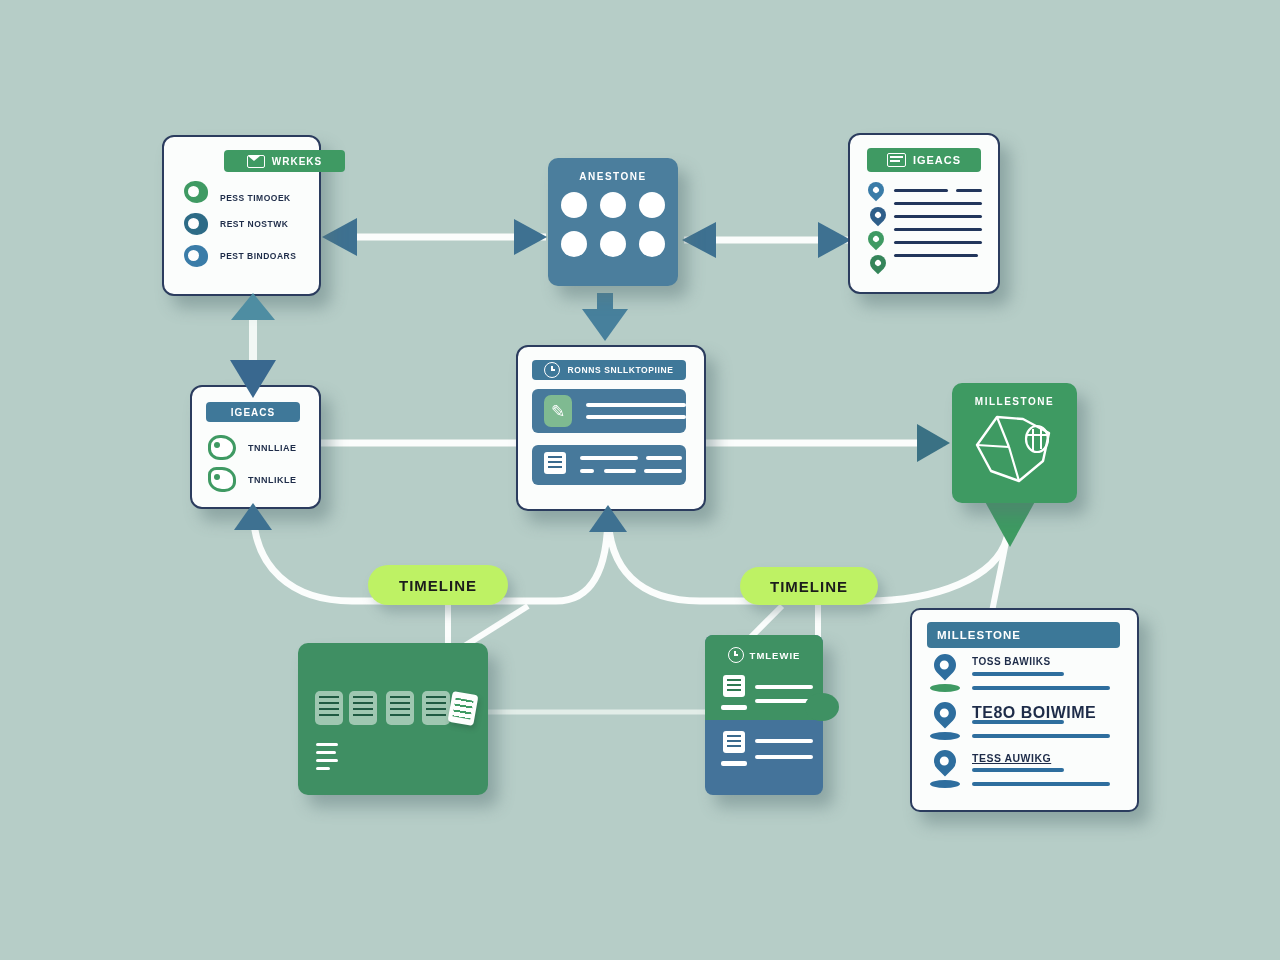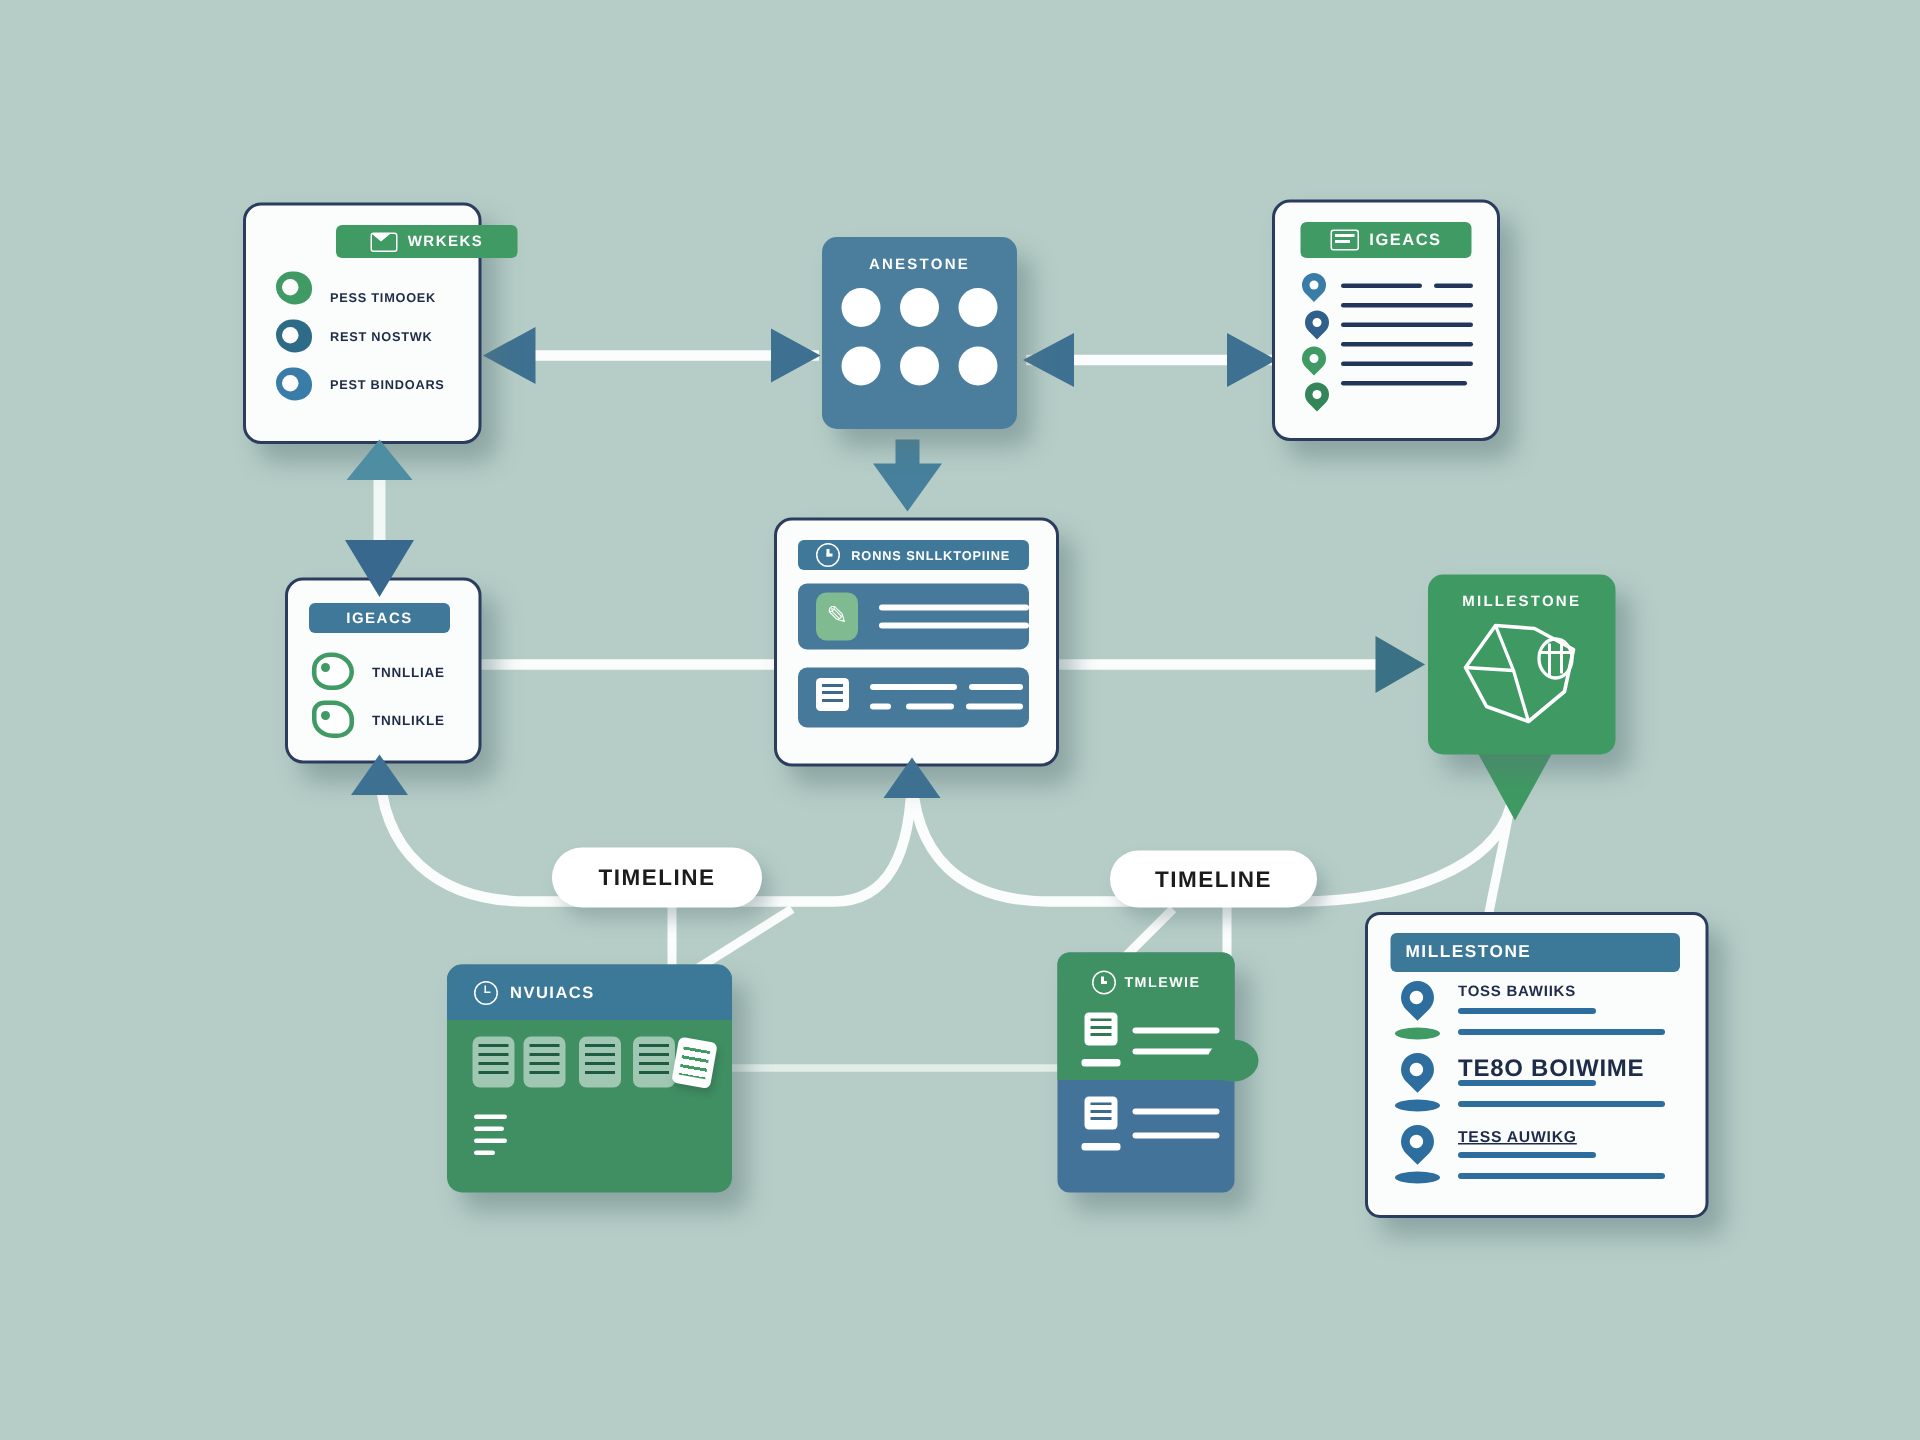--- a/index.html
+++ b/index.html
@@ -40,21 +40,21 @@
   .ic-card::after{content:"";position:absolute;left:2px;right:5px;top:6px;height:1.6px;background:#fff;}
   .ic-clock{display:inline-block;width:14px;height:14px;border:1.8px solid #fff;border-radius:50%;position:relative;flex:0 0 auto;}
   .ic-clock::before{content:"";position:absolute;left:5.5px;top:2.5px;width:1.8px;height:5px;background:#fff;}
   .ic-clock::after{content:"";position:absolute;left:5.5px;top:6px;width:4px;height:1.8px;background:#fff;}
   .nline{position:absolute;height:3px;background:#22365c;border-radius:2px;}
   .bar{position:absolute;height:3.5px;background:#fff;border-radius:2px;}
   .bline{position:absolute;height:3.5px;background:#2e6e9e;border-radius:2px;}
   .dots{display:grid;grid-template-columns:repeat(3,26px);gap:13px 13px;justify-content:center;margin-top:10px;}
   .dot{width:26px;height:26px;background:#fff;border-radius:50%;}
   .pill{
-    position:absolute;background:#ffffff;border-radius:22px;display:flex;align-items:center;justify-content:center;
+    position:absolute;background:#bef264;border-radius:22px;display:flex;align-items:center;justify-content:center;
     font-weight:bold;color:#1c1c1c;letter-spacing:1px;font-size:15px;
     box-shadow:6px 8px 12px rgba(92,118,120,.35);
   }
   .cal{display:inline-block;width:22px;height:22px;background:#fff;border-radius:3px;position:relative;}
   .cal::before{content:"";position:absolute;inset:4px;background:repeating-linear-gradient(to bottom,currentColor 0 2px,transparent 2px 5px);}
   .cal-bar{width:26px;height:5px;background:#fff;border-radius:2px;margin-top:4px;}
   .mini-cal{position:absolute;width:28px;height:34px;background:rgba(255,255,255,.5);border-radius:5px;color:#1f5a42;}
   .mini-cal::before{content:"";position:absolute;inset:5px 4px;background:repeating-linear-gradient(to bottom,currentColor 0 2px,transparent 2px 6px);}
   .note{position:absolute;width:26px;height:31px;background:#fdfefd;border-radius:4px;transform:rotate(10deg);color:#3f9a63;box-shadow:2px 3px 5px rgba(40,70,60,.3);}
   .note::before{content:"";position:absolute;inset:6px 4px;background:repeating-linear-gradient(to bottom,currentColor 0 2px,transparent 2px 6px);}
@@ -201,24 +201,20 @@
   </div>
 
   <div class="pill" style="left:368px;top:565px;width:140px;height:40px;">
     <span>TIMELINE</span>
   </div>
   <div class="pill" style="left:740px;top:567px;width:138px;height:38px;">
     <span>TIMELINE</span>
   </div>
 
   <div class="box" style="left:298px;top:643px;width:190px;height:152px;background:#3f8f63;border-radius:10px;text-align:left;">
-    <div style="position:absolute;left:0;top:0;right:0;height:37px;background:#3c7898;border-radius:10px 10px 0 0;display:flex;align-items:center;gap:8px;padding-left:18px;font-weight:bold;font-size:11px;letter-spacing:1px;">
-      <span class="ic-clock"></span>
-      <span>NVUIACS</span>
-    </div>
     <div class="mini-cal" style="left:17px;top:48px;"></div>
     <div class="mini-cal" style="left:51px;top:48px;"></div>
     <div class="mini-cal" style="left:88px;top:48px;"></div>
     <div class="mini-cal" style="left:124px;top:48px;"></div>
     <div class="note" style="left:152px;top:50px;"></div>
     <div class="bar" style="left:18px;top:100px;width:22px;height:2.5px;"></div>
     <div class="bar" style="left:18px;top:108px;width:20px;height:2.5px;"></div>
     <div class="bar" style="left:18px;top:116px;width:22px;height:2.5px;"></div>
     <div class="bar" style="left:18px;top:124px;width:14px;height:2.5px;"></div>
   </div>

